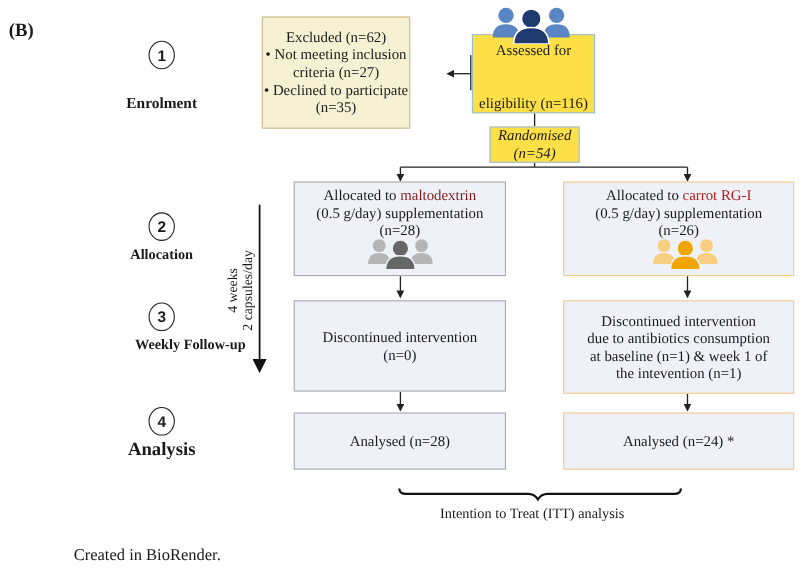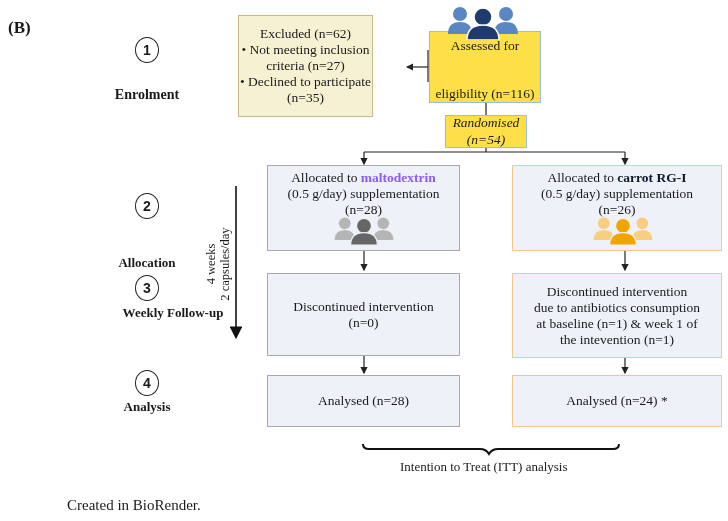--- a/index.html
+++ b/index.html
@@ -10,22 +10,22 @@
   .step-num { width:24px; height:26px; border:1.4px solid #222; border-radius:50%;
               font-family:"Liberation Sans","DejaVu Sans",sans-serif; font-weight:bold;
               font-size:14px; display:flex; align-items:center; justify-content:center; box-sizing:border-box; }
   .step-label { font-weight:bold; font-size:14px; text-align:left; white-space:nowrap; transform:translateX(-50%); }
   .box { box-sizing:border-box; display:flex; flex-direction:column; align-items:center;
          justify-content:center; text-align:center; font-size:13.5px; line-height:16px; }
   .box-excluded { background:#f7f1d3; border:1.5px solid #c9b98a; }
   .box-blue { background:#fde047; border:1.5px solid #9bbfd9;justify-content:space-between; }
   .box-grey { background:#eef2f8; border:1.5px solid #a9a9a9; }
   .box-orange { background:#eef2f8; border:1.5px solid #f3c98a; }
-  .hl-grey { color:#8b5cf6; font-weight:bold; }
-  .hl-orange { color:#0f172a; font-weight:bold; }
+  .hl-grey { color:#7f1d1d; font-weight:normal; }
+  .hl-orange { color:#b91c1c; font-weight:normal; }
   .caption { font-size:14px; }
   .footer { font-size:15px; font-family:"Liberation Serif","DejaVu Serif",serif;text-align:right; }
   .vert-text { font-size:12.5px; line-height:14px; text-align:center; white-space:nowrap;
                transform:rotate(-90deg); transform-origin:center center; }
   svg.lines { position:absolute; left:0; top:0; }
 </style>
 </head>
 <body>
 
 <svg class="lines" width="728" height="521">
@@ -58,27 +58,27 @@
 
   <path d="M363,444 q0,5 6,5 L480,449 q6,0 9,5 q3,-5 9,-5 L613,449 q6,0 6,-5" fill="none" stroke="#111" stroke-width="2"></path>
 </svg>
 
 <div class="abs panel-label">(B)</div>
 
 <div class="abs step-num" style="left:135px;top:37px;">1</div>
 <div class="abs step-label" style="left:147px;top:87px;">Enrolment</div>
 
 <div class="abs step-num" style="left:135px;top:193px;">2</div>
-<div class="abs step-label" style="left:147px;top:223px;font-size:13px;margin-top:32px;">Allocation</div>
+<div class="abs step-label" style="left:147px;top:223px;font-size:13px;">Allocation</div>
 
 <div class="abs step-num" style="left:135px;top:275px;">3</div>
 <div class="abs step-label" style="left:147px;top:305px;font-size:13px;margin-left:26px;">Weekly Follow-up</div>
 
 <div class="abs step-num" style="left:135px;top:370px;">4</div>
-<div class="abs step-label" style="left:147px;top:399px;font-size:13px;">Analysis</div>
+<div class="abs step-label" style="left:147px;top:399px;font-size:17px;">Analysis</div>
 
 <div class="abs vert-text" style="left:168px;top:250px;width:100px;">
   <div>4 weeks</div>
   <div>2 capsules/day</div>
 </div>
 
 <div class="abs box box-excluded" style="left:238px;top:15px;width:135px;height:102px;">
   <div>Excluded (n=62)</div>
   <div>• Not meeting inclusion</div>
   <div>criteria (n=27)</div>

